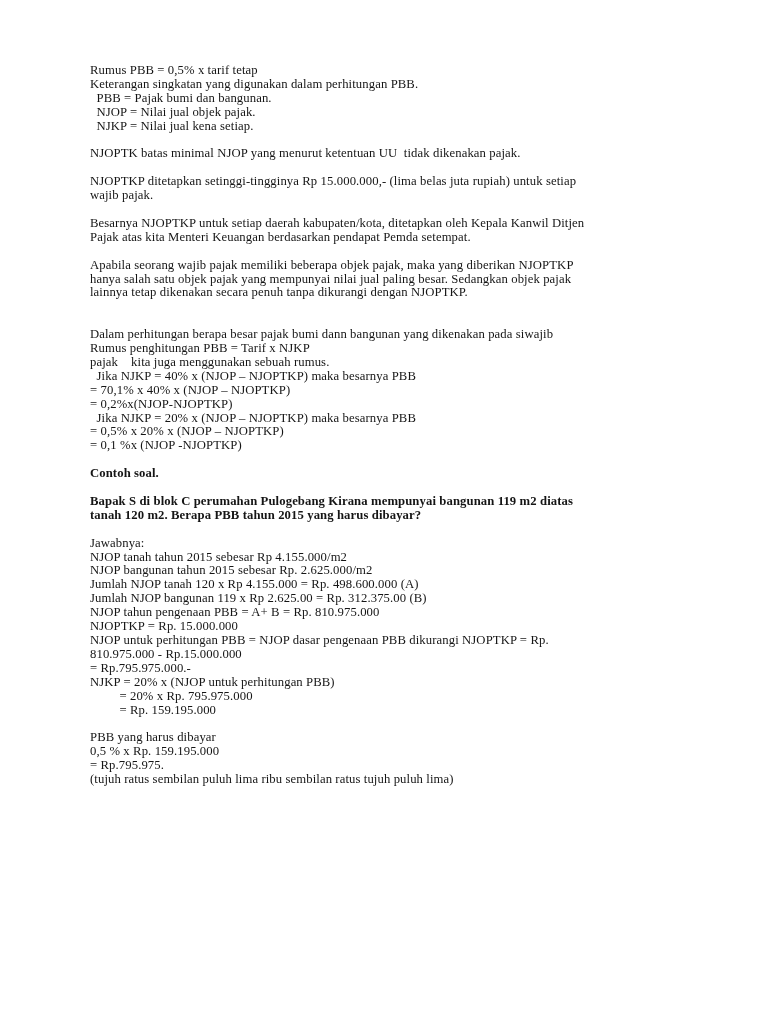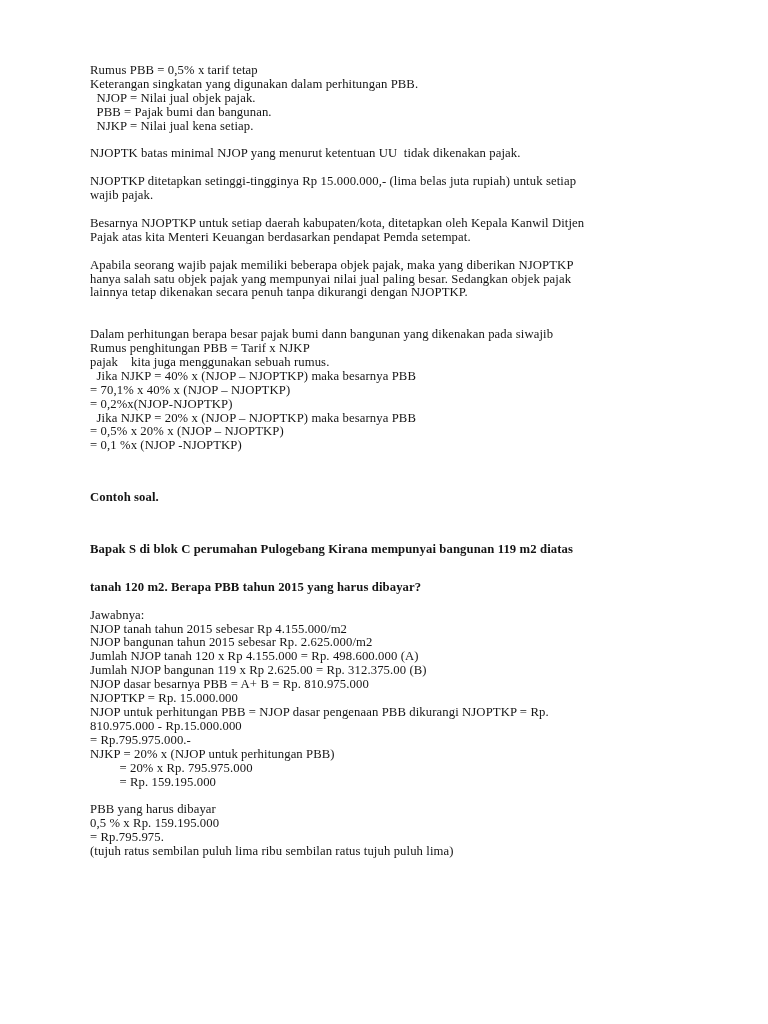--- a/index.html
+++ b/index.html
@@ -29,32 +29,31 @@
     line-height: 13.9px;
     color: #151515;
     letter-spacing: 0.1px;
   }
   .line {
     white-space: pre;
     min-height: 13.9px;
   }
   .line.bold {
     font-weight: bold;
-    margin-top: 24px;
   }
 </style>
 </head>
 <body>
 
 <div class="page">
   <div class="content" id="document-body">
       <div class="line">Rumus PBB = 0,5% x tarif tetap</div>
       <div class="line">Keterangan singkatan yang digunakan dalam perhitungan PBB.</div>
+      <div class="line">  PBB = Pajak bumi dan bangunan.</div>
       <div class="line">  NJOP = Nilai jual objek pajak.</div>
-      <div class="line">  PBB = Pajak bumi dan bangunan.</div>
       <div class="line">  NJKP = Nilai jual kena setiap.</div>
       <div class="line"></div>
       <div class="line">NJOPTK batas minimal NJOP yang menurut ketentuan UU  tidak dikenakan pajak.</div>
       <div class="line"></div>
       <div class="line">NJOPTKP ditetapkan setinggi-tingginya Rp 15.000.000,- (lima belas juta rupiah) untuk setiap</div>
       <div class="line">wajib pajak.</div>
       <div class="line"></div>
       <div class="line">Besarnya NJOPTKP untuk setiap daerah kabupaten/kota, ditetapkan oleh Kepala Kanwil Ditjen</div>
       <div class="line">Pajak atas kita Menteri Keuangan berdasarkan pendapat Pemda setempat.</div>
       <div class="line"></div>
@@ -76,21 +75,21 @@
       <div class="line bold">Contoh soal.</div>
       <div class="line"></div>
       <div class="line bold">Bapak S di blok C perumahan Pulogebang Kirana mempunyai bangunan 119 m2 diatas</div>
       <div class="line bold">tanah 120 m2. Berapa PBB tahun 2015 yang harus dibayar?</div>
       <div class="line"></div>
       <div class="line">Jawabnya:</div>
       <div class="line">NJOP tanah tahun 2015 sebesar Rp 4.155.000/m2</div>
       <div class="line">NJOP bangunan tahun 2015 sebesar Rp. 2.625.000/m2</div>
       <div class="line">Jumlah NJOP tanah 120 x Rp 4.155.000 = Rp. 498.600.000 (A)</div>
       <div class="line">Jumlah NJOP bangunan 119 x Rp 2.625.00 = Rp. 312.375.00 (B)</div>
-      <div class="line">NJOP dasar besarnya PBB = A+ B = Rp. 810.975.000</div>
+      <div class="line">NJOP tahun pengenaan PBB = A+ B = Rp. 810.975.000</div>
       <div class="line">NJOPTKP = Rp. 15.000.000</div>
       <div class="line">NJOP untuk perhitungan PBB = NJOP dasar pengenaan PBB dikurangi NJOPTKP = Rp.</div>
       <div class="line">810.975.000 - Rp.15.000.000</div>
       <div class="line">= Rp.795.975.000.-</div>
       <div class="line">NJKP = 20% x (NJOP untuk perhitungan PBB)</div>
       <div class="line">         = 20% x Rp. 795.975.000</div>
       <div class="line">         = Rp. 159.195.000</div>
       <div class="line"></div>
       <div class="line">PBB yang harus dibayar</div>
       <div class="line">0,5 % x Rp. 159.195.000</div>

